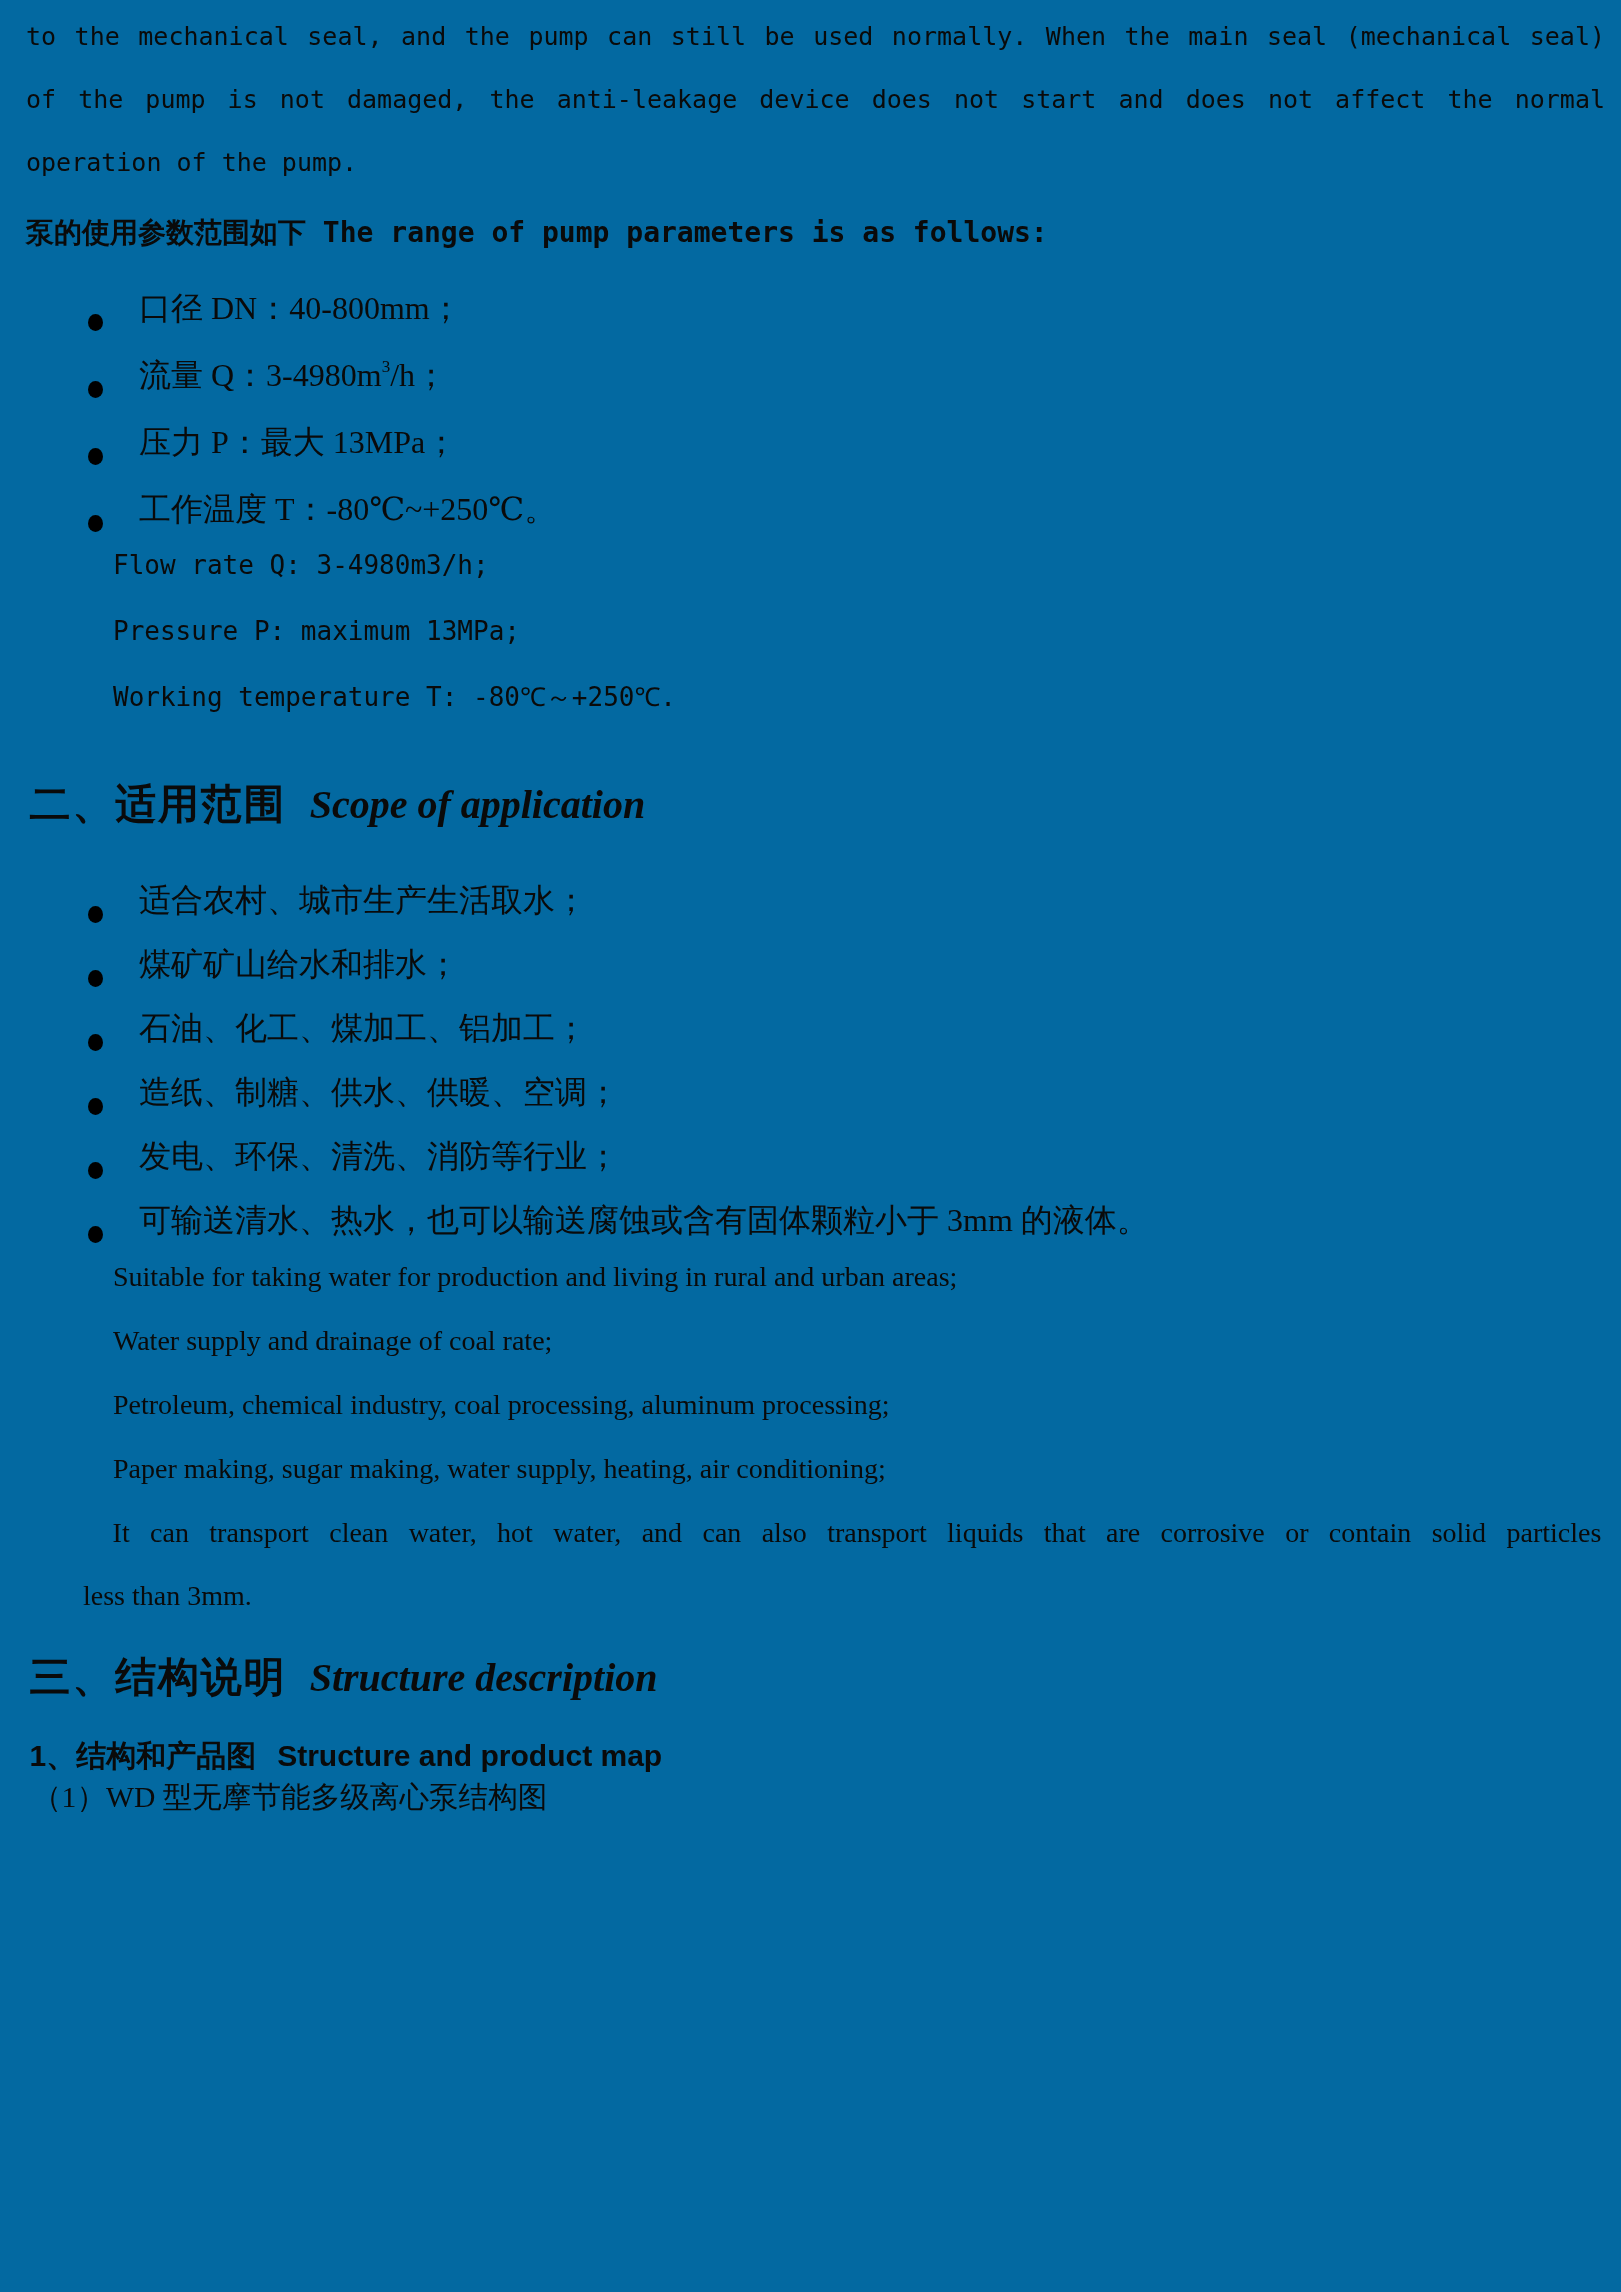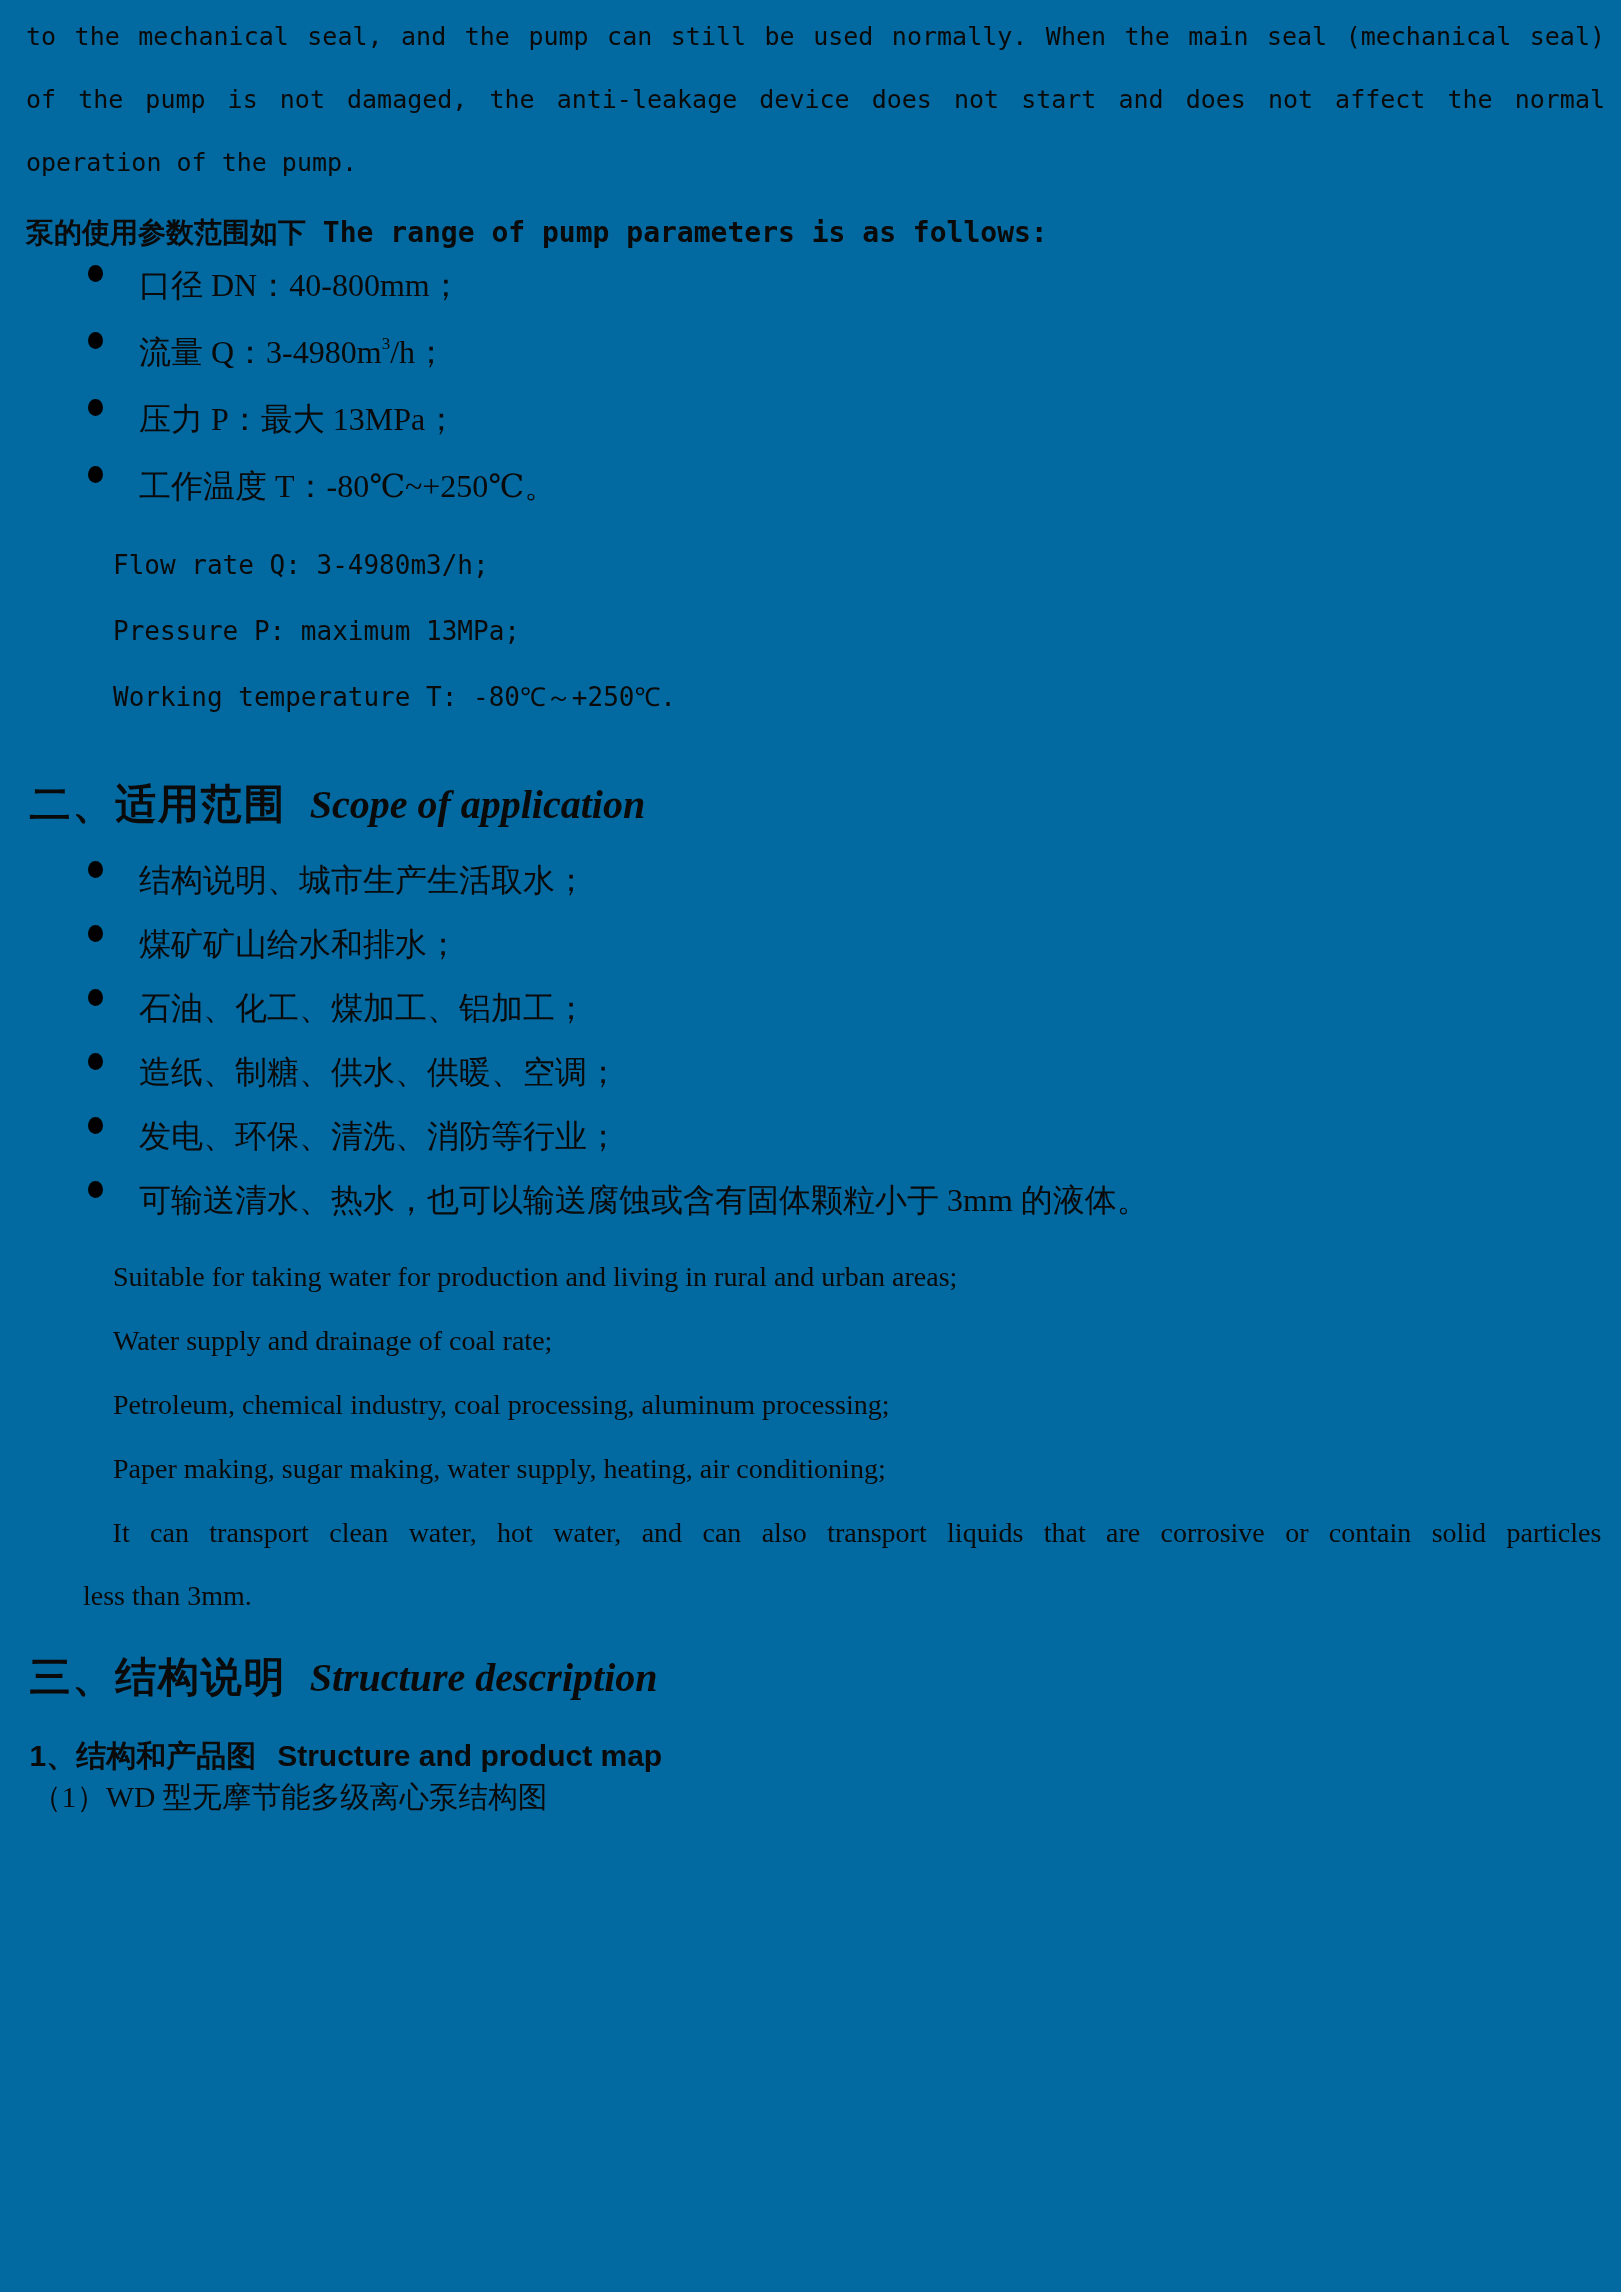--- a/index.html
+++ b/index.html
@@ -23,21 +23,21 @@
 
   
   .params-heading{
     margin:7.2px 16px 0 26px;
     font-size:28px;font-weight:bold;line-height:63px;
     white-space:nowrap;
   }
 
   
   .bullet-row{
-    display:flex;align-items:flex-start;
+    display:flex;align-items:flex-end;
     padding-left:88px;padding-right:32px;
   }
   .param-bullets .bullet-row{height:67px;}
   .scope-bullets .bullet-row{height:64px;}
   .dot{
     flex:0 0 auto;width:15px;height:17px;border-radius:50%;
     background:#000;margin-right:36px;margin-top:1.8px;
   }
   .bullet-text{font-size:32px;white-space:nowrap;}
   .sup{font-size:17px;vertical-align:14.3px;}
@@ -121,21 +121,21 @@
   </div>
 
   <div class="h2">
     <span class="h2-zh">二、适用范围</span>
     <span class="h2-en">Scope of application</span>
   </div>
 
   <div class="scope-bullets">
     <div class="bullet-row">
       <span class="dot"></span>
-      <span class="bullet-text">结构说明、城市生产生活取水；</span>
+      <span class="bullet-text">适合农村、城市生产生活取水；</span>
     </div>
     <div class="bullet-row">
       <span class="dot"></span>
       <span class="bullet-text">煤矿矿山给水和排水；</span>
     </div>
     <div class="bullet-row">
       <span class="dot"></span>
       <span class="bullet-text">石油、化工、煤加工、铝加工；</span>
     </div>
     <div class="bullet-row">

